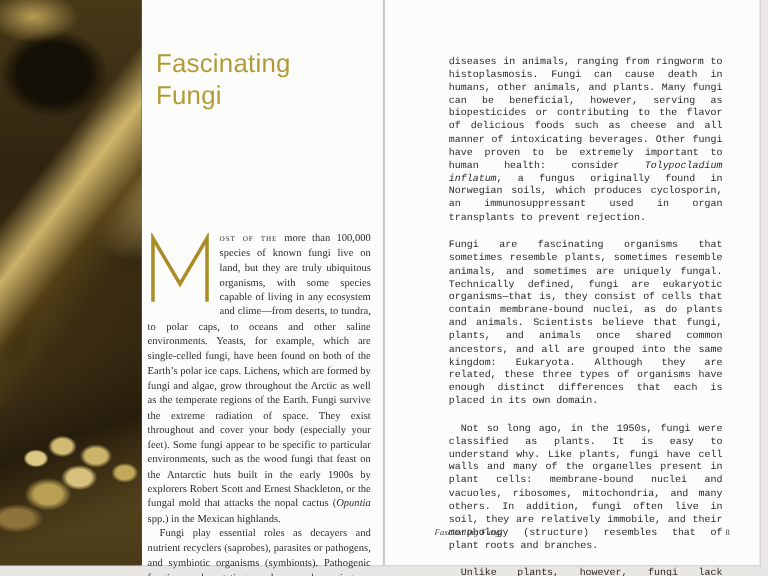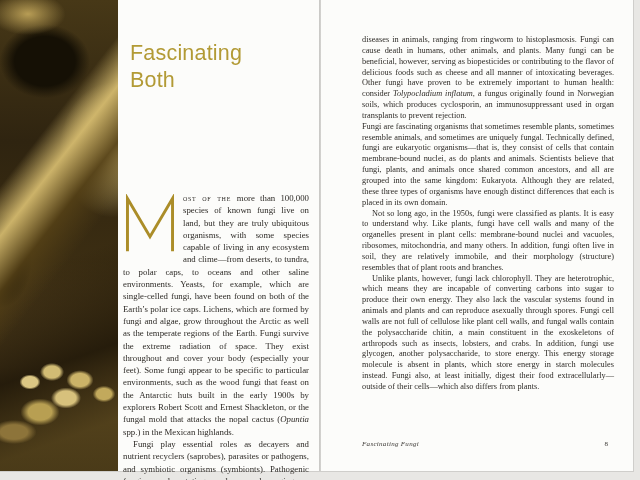--- a/index.html
+++ b/index.html
@@ -51,21 +51,21 @@
   }
   .body-left p{margin:0;}
   .dropcap-svg{ float:left; width:52px; height:61px; margin:2px 7px 0 1px; }
   .sc{ font-variant:small-caps; letter-spacing:0.7px; }
   
   .page-right{ position:absolute; left:362px; top:0; width:252px; height:471px; }
   .col{
     position:absolute; left:0; top:35px; width:252px;
     font-size:8.3px; line-height:10.85px; color:#2e2b27; text-align:justify;
   }
-  .col p{margin:0;}
+  .col p{margin:12px;font-family:Liberation Mono, monospace;}
   p.indent{ text-indent:10px; }
   .sechead{
     margin:7px 0 4px 0;
     font-family:"Liberation Sans", sans-serif; font-weight:700;
     font-size:7.8px; letter-spacing:1.1px; color:#8d6360;
   }
   .footer{
     position:absolute; left:0; top:440px; width:246px;
     font-size:7px; color:#3a3733;
     display:flex; justify-content:space-between; align-items:baseline;
@@ -78,21 +78,21 @@
 
 <div id="viewport">
   <div class="spread">
 
     <div class="photo"></div>
     <div class="gutter"></div>
 
     <div class="page-left">
       <h1 class="title">
         <span>Fascinating</span>
-        <span>Both</span>
+        <span>Fungi</span>
       </h1>
       <div class="body-left">
         <p class="opener">
           <svg class="dropcap-svg" viewBox="0 0 60 66" aria-hidden="false">
             <title>M</title>
             <path d="M4 64 V3 L30 47 L56 3 V64" fill="none" stroke="#ab8d28" stroke-width="3.4"></path>
           </svg>
           <span class="sc">ost of the </span><span>more than 100,000 species of known fungi live on land, but they are truly ubiquitous organisms, with some species capable of living in any ecosystem and clime—from deserts, to tundra, to polar caps, to oceans and other saline environments. Yeasts, for example, which are single-celled fungi, have been found on both of the Earth’s polar ice caps. Lichens, which are formed by fungi and algae, grow throughout the Arctic as well as the temperate regions of the Earth. Fungi survive the extreme radiation of space. They exist throughout and cover your body (especially your feet). Some fungi appear to be specific to particular environments, such as the wood fungi that feast on the Antarctic huts built in the early 1900s by explorers Robert Scott and Ernest Shackleton, or the fungal mold that attacks the nopal cactus (<i>Opuntia</i> spp.) in the Mexican highlands.</span>
         </p>
         <p class="indent">Fungi play essential roles as decayers and nutrient recyclers (saprobes), parasites or pathogens, and symbiotic organisms (symbionts). Pathogenic fungi cause devastating crop losses and ravaging</p>

